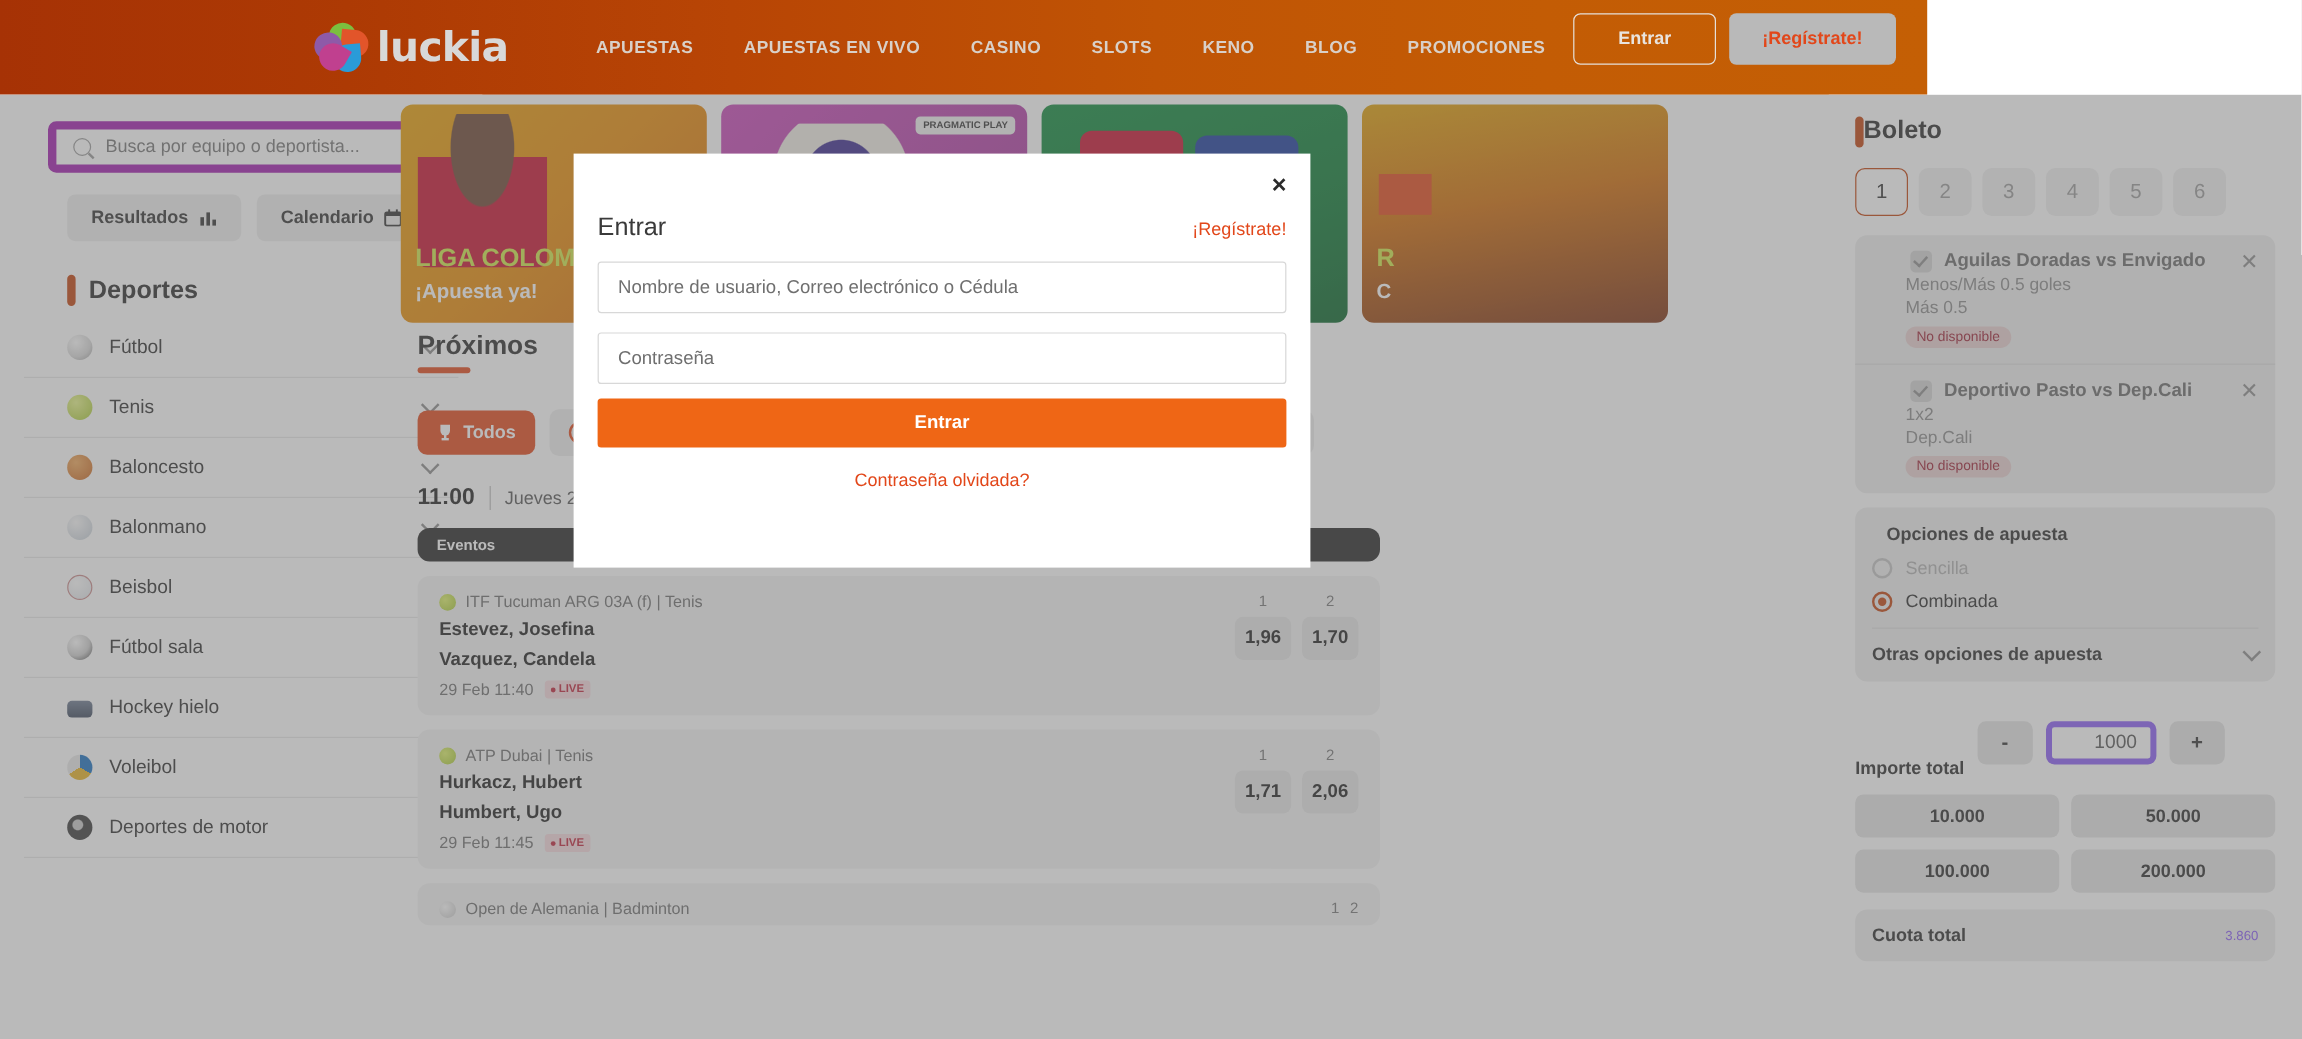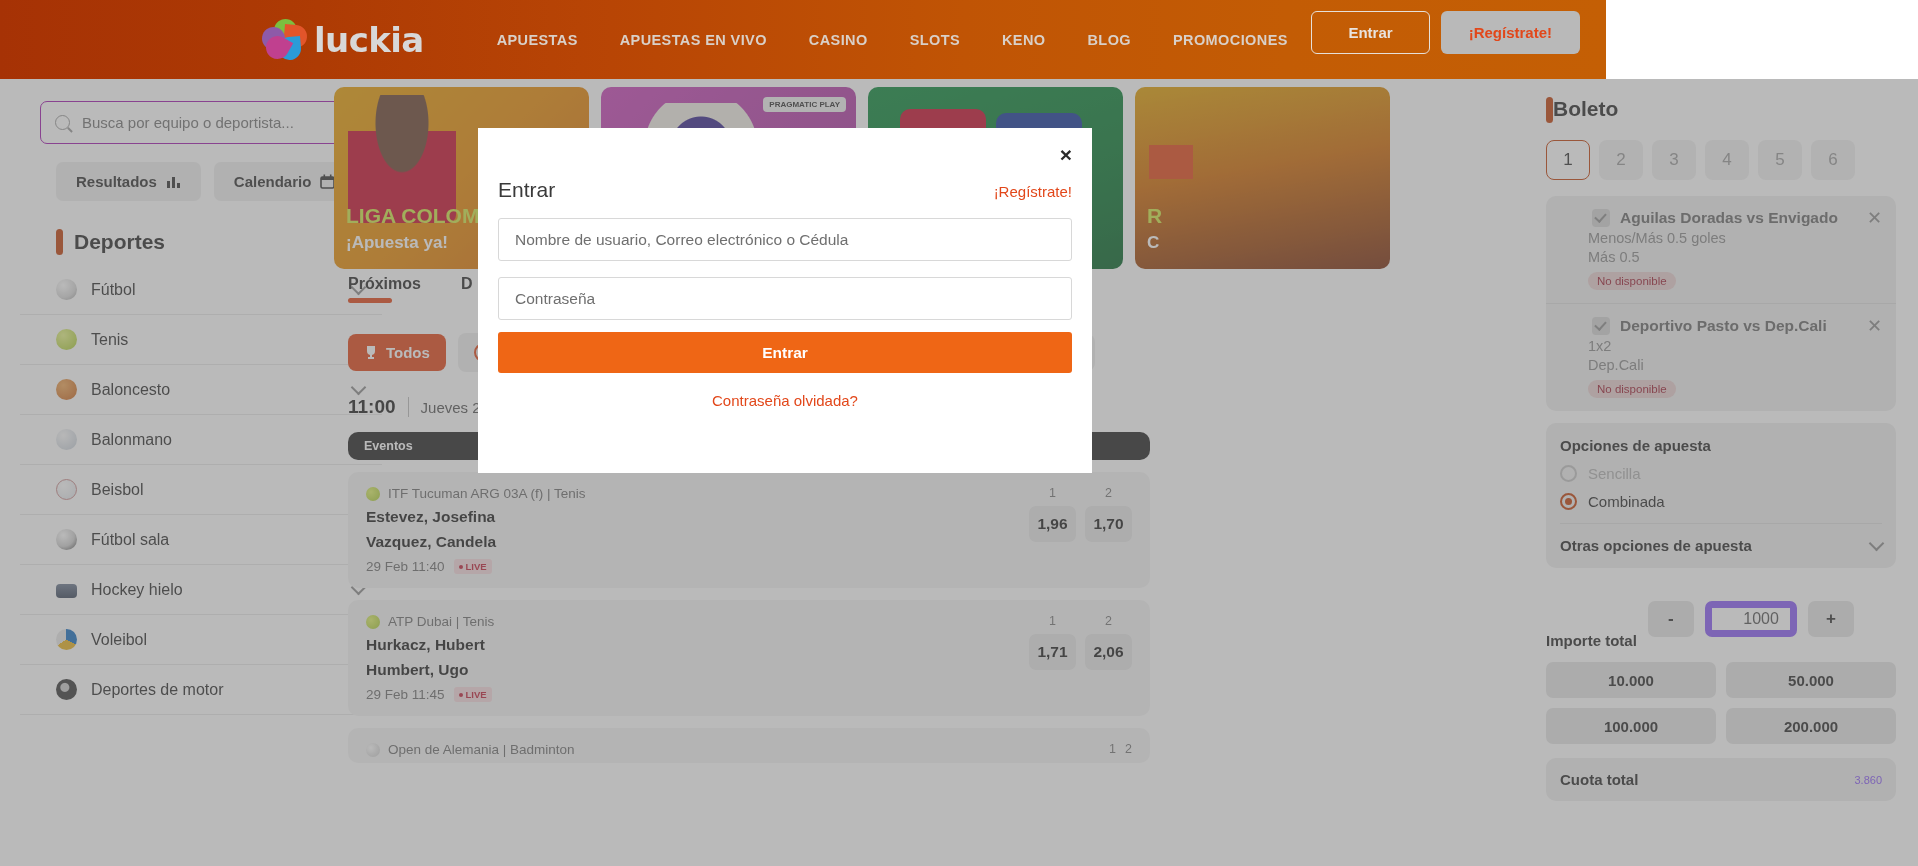--- a/index.html
+++ b/index.html
@@ -39,21 +39,21 @@
     color: #e2471a; font-size: 15px; font-weight: bold; padding: 13px 28px; cursor: pointer;
   }
 
   
   .page-body { position: absolute; top: 79px; left: 0; width: 1918px; height: 787px; background: #ffffff; }
   .dimmer { position: absolute; top: 79px; left: 0; width: 1918px; height: 787px; background: rgba(110,110,110,0.48); z-index: 40; }
 
   
   .sidebar { position: absolute; left: 0; top: 0; width: 402px; height: 787px; background: #fff; padding: 22px 0 0 0; }
   .search-box {
-    margin: 0 auto; width: 322px; height: 43px; border: 1px solid #a21caf; border-radius: 7px;
+    margin: 0 auto; width: 322px; height: 43px; border: 7px solid #a21caf; border-radius: 7px;
     display: flex; align-items: center; padding: 0 14px; background: #fff;
   }
   .search-icon { width: 15px; height: 15px; border: 1.6px solid #9a9a9a; border-radius: 50%; position: relative; flex: none; }
   .search-icon::after { content: ""; position: absolute; width: 1.6px; height: 6px; background: #9a9a9a; right: -2px; bottom: -4px; transform: rotate(-45deg); }
   .search-input { border: none; outline: none; font-size: 15px; color: #7d7d7d; margin-left: 12px; width: 260px;
     font-family: "Liberation Sans", sans-serif; background: transparent; }
   .seg-row { display: flex; gap: 13px; margin: 18px 0 0 56px; }
   .seg-btn {
     background: #eeeeee; border: none; border-radius: 7px; padding: 11px 20px;
     font-size: 15px; font-weight: bold; color: #333; display: flex; align-items: center; gap: 9px; cursor: pointer;
@@ -86,21 +86,21 @@
      linear-gradient(180deg, transparent 0 36px, #c8102e 36px 120px); border-radius: 8px; }
   .b2-blob { position: absolute; left: 44px; top: 16px; width: 140px; height: 110px;
      background: radial-gradient(circle at 40% 40%, #3b2a8f 0 30px, #f0ebe4 31px 56px, transparent 57px); }
   .b3-shirt { position: absolute; left: 32px; top: 22px; width: 86px; height: 78px; background: #c8102e; border-radius: 10px 10px 6px 6px; }
   .b3-shirt2 { position: absolute; left: 128px; top: 26px; width: 86px; height: 74px; background: #1a3a9c; border-radius: 10px 10px 6px 6px; }
   .b4-cart { position: absolute; left: 14px; top: 58px; width: 44px; height: 34px; background: #e2471a; }
 
   
   .main { position: absolute; left: 334px; top: 196px; width: 830px; }
   .tabs-row { display: flex; align-items: flex-end; gap: 40px; padding: 0 14px; }
-  .main-tab { font-size: 16px; font-weight: bold; color: #2b2b2b; position: relative; padding-bottom: 14px; cursor: pointer; }
+  .main-tab { font-size: 22px; font-weight: bold; color: #2b2b2b; position: relative; padding-bottom: 14px; cursor: pointer; }
   .main-tab.active::after { content:""; position:absolute; left:0; bottom:4px; width:44px; height:5px; background:#e2471a; border-radius:3px; }
   .filter-row { display: flex; align-items: center; gap: 12px; margin-top: 26px; padding: 0 14px; }
   .chip { background: #eeeeee; border-radius: 8px; padding: 10px 16px; font-size: 15px; font-weight: bold; color: #333;
           display: flex; align-items: center; gap: 8px; cursor: pointer; white-space: nowrap; }
   .chip.active { background: #e2471a; color: #fff; }
   .chip-play { width: 19px; height: 19px; border-radius: 50%; border: 2px solid #e2471a; position: relative; flex: none; }
   .chip-play::after { content:""; position:absolute; left:6px; top:4px; border-left: 6px solid #e2471a; border-top: 4px solid transparent; border-bottom: 4px solid transparent; }
   .time-row { display: flex; align-items: center; gap: 12px; margin: 24px 0 0 14px; }
   .time-bold { font-size: 19px; font-weight: bold; color: #222; }
   .time-sep { width: 1px; height: 20px; background: #bdbdbd; }
@@ -139,35 +139,35 @@
   .sel-top { display: flex; align-items: center; gap: 10px; padding-left: 32px; }
   .sel-check { width: 18px; height: 18px; border-radius: 4px; background: #d3d3d3; position: relative; flex:none; cursor:pointer; }
   .sel-check::after { content:""; position:absolute; left:5px; top:2px; width:5px; height:9px;
         border-right:2px solid #8e8e8e; border-bottom:2px solid #8e8e8e; transform: rotate(42deg); }
   .sel-title { font-size: 15.5px; font-weight: bold; color: #6a6a6a; }
   .sel-x { position: absolute; right: 14px; top: 13px; color: #8d8d8d; font-size: 18px; cursor: pointer; line-height: 1; }
   .sel-line { font-size: 14.5px; color: #8a8a8a; margin-left: 28px; margin-top: 3px; }
   .sel-tag { display: inline-block; margin-left: 28px; margin-top: 7px; background: #e9cfcf; color: #9d2235;
              font-size: 11.5px; border-radius: 10px; padding: 3px 9px; }
   .opts-card { background: #ededed; border-radius: 10px; margin-top: 12px; padding: 14px; }
-  .opts-title { font-size: 15px; font-weight: bold; color: #2b2b2b; }
+  .opts-title { font-size: 15px; font-weight: bold; color: #2b2b2b; margin-left: 12px; }
   .radio-row { display: flex; align-items: center; gap: 11px; margin-top: 11px; cursor: pointer; }
   .radio { width: 17px; height: 17px; border-radius: 50%; border: 2px solid #c2c2c2; flex:none; }
   .radio.on { border-color: #c2410c; position: relative; }
   .radio.on::after { content:""; position:absolute; left:3px; top:3px; width:7px; height:7px; border-radius:50%; background:#c2410c; }
   .radio-lbl { font-size: 15px; color: #2b2b2b; }
   .radio-lbl.dim { color: #b0b0b0; }
   .opts-divider { height:1px; background:#dcdcdc; margin: 13px 0; }
   .opts-more { display:flex; justify-content:space-between; align-items:center; cursor:pointer; }
   .opts-more span { font-size: 15px; font-weight: bold; color: #2b2b2b; }
   .amount-row { display:flex; align-items:center; gap: 11px; margin-top: 20px; }
   .amount-lbl { font-size: 15px; font-weight: bold; color: #2b2b2b; margin-top: 44px; }
   .amt-btn { width: 46px; height: 36px; background: #e4e4e4; border:none; border-radius: 7px;
              font-size: 17px; font-weight: bold; color: #333; cursor:pointer; }
-  .amt-field { width: 92px; height: 36px; border: 7px solid #8b5cf6; border-radius: 7px; text-align: right;
+  .amt-field { width: 92px; height: 36px; border: 5px solid #8b5cf6; border-radius: 7px; text-align: right;
                padding-right: 11px; font-size: 16px; color: #555; font-family:"Liberation Sans",sans-serif; outline:none; }
   .quick-grid { display: grid; grid-template-columns: 1fr 1fr; gap: 10px; margin-top: 13px; }
   .quick-btn { background: #e4e4e4; border:none; border-radius: 7px; height: 36px;
                font-size: 15px; font-weight: bold; color: #2b2b2b; cursor:pointer; }
   .cuota-row { background:#ededed; border-radius:10px; margin-top:14px; padding: 13px 14px;
                display:flex; justify-content:space-between; align-items:center; }
   .cuota-lbl { font-size: 15px; font-weight: bold; color:#2b2b2b; }
   .cuota-val { font-size: 11px; font-weight: normal; color:#8b5cf6; }
 
   

